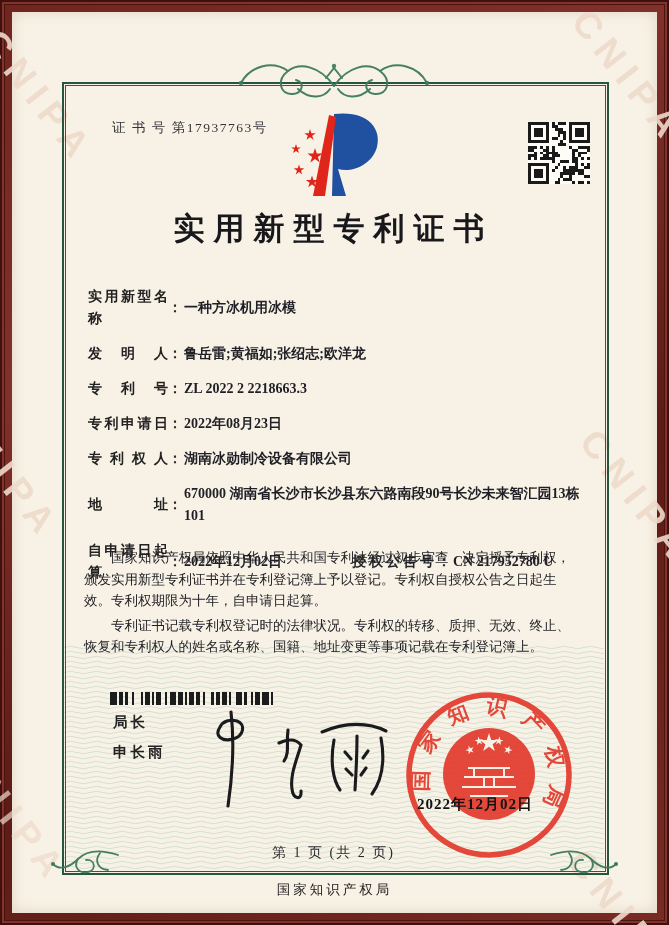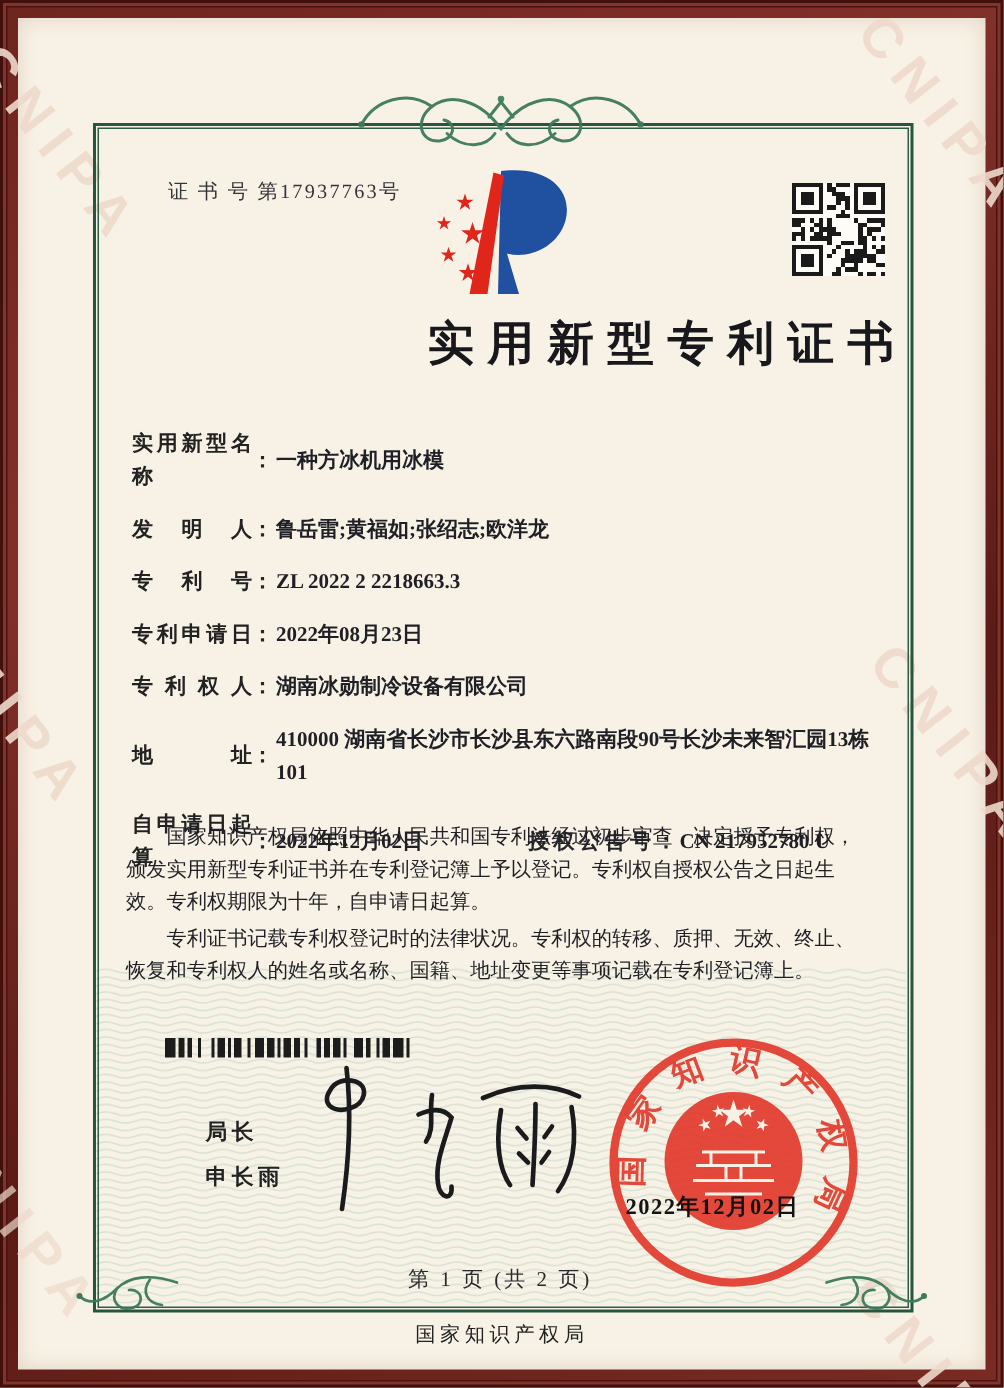--- a/index.html
+++ b/index.html
@@ -11,37 +11,37 @@
          box-shadow:inset 0 0 14px rgba(120,80,40,.18);}
   .abs{position:absolute;}
   .wm{position:absolute;font-family:"Liberation Sans","DejaVu Sans",sans-serif;
       font-weight:bold;font-size:37px;letter-spacing:9px;color:#eedacb;opacity:.9;
       transform:rotate(52deg);transform-origin:left top;pointer-events:none;}
   .inner-frame{position:absolute;left:62px;top:82px;width:543px;height:789px;
                border:2.5px solid #27553f;}
   .inner-frame .thin{position:absolute;left:1px;top:1px;right:1px;bottom:1px;
                border:1px solid #2d5c47;}
   .cert-no{position:absolute;left:112px;top:119px;font-size:13.5px;letter-spacing:1.5px;color:#33333a;}
-  .title{position:absolute;left:62px;top:208px;width:543px;text-align:right;
+  .title{position:absolute;left:62px;top:208px;width:543px;text-align:center;
          font-size:31px;font-weight:700;letter-spacing:9px;color:#17171c;}
   .fields{position:absolute;left:88px;top:286px;width:500px;font-size:14px;line-height:22px;}
   .frow{display:flex;align-items:center;margin-bottom:13px;}
   .flabel{display:inline-block;width:80px;text-align:justify;text-align-last:justify;
           font-weight:600;color:#222;flex:none;}
   .fcolon{flex:none;width:16px;font-weight:600;}
   .fvalue{display:inline-block;max-width:402px;font-weight:600;color:#1f1f25;}
   .frow.double .fvalue1{width:168px;flex:none;font-weight:600;}
   .flabel2{letter-spacing:3px;font-weight:600;flex:none;}
   .paras{position:absolute;left:84px;top:547px;width:502px;font-size:13.5px;
          line-height:21.5px;color:#1f1f24;}
   .paras p{margin:0 12px 3px 0;text-indent:2em;}
   .barcode{position:absolute;left:110px;top:692px;width:168px;height:13px;display:flex;}
   .barcode i{display:block;height:100%;}
-  .signer{position:absolute;left:113px;top:745px;font-family:"Liberation Sans","DejaVu Sans",sans-serif;
-          font-size:14.5px;font-weight:600;letter-spacing:3px;color:#222;margin-left:24px;}
+  .signer{position:absolute;left:113px;top:713px;font-family:"Liberation Sans","DejaVu Sans",sans-serif;
+          font-size:14.5px;font-weight:600;letter-spacing:3px;color:#222;}
   .signer div{margin-bottom:11px;}
   .seal-date{position:absolute;left:417px;top:795px;font-size:15px;font-weight:700;
              letter-spacing:1px;color:#131313;z-index:6;}
   .page-num{position:absolute;left:62px;top:844px;width:543px;text-align:center;
             font-size:14px;letter-spacing:2px;color:#2a2a2e;}
   .footer-note{position:absolute;left:0;top:881px;width:669px;text-align:center;
                font-size:13.5px;letter-spacing:3px;color:#222;}
   svg{display:block;}
 </style>
 </head>
@@ -275,21 +275,21 @@
       <span class="fvalue">2022年08月23日</span>
     </div>
     <div class="frow">
       <span class="flabel">专利权人</span>
       <span class="fcolon">：</span>
       <span class="fvalue">湖南冰勋制冷设备有限公司</span>
     </div>
     <div class="frow">
       <span class="flabel">地址</span>
       <span class="fcolon">：</span>
-      <span class="fvalue">410000 湖南省长沙市长沙县东六路南段90号长沙未来智汇园13栋101</span>
+      <span class="fvalue">670000 湖南省长沙市长沙县东六路南段90号长沙未来智汇园13栋101</span>
     </div>
     <div class="frow double">
       <span class="flabel">自申请日起算</span>
       <span class="fcolon">：</span>
       <span class="fvalue fvalue1">2022年12月02日</span>
       <span class="flabel2">授权公告号</span>
       <span class="fcolon">：</span>
       <span class="fvalue">CN 217952780 U</span>
     </div>
   </div>

